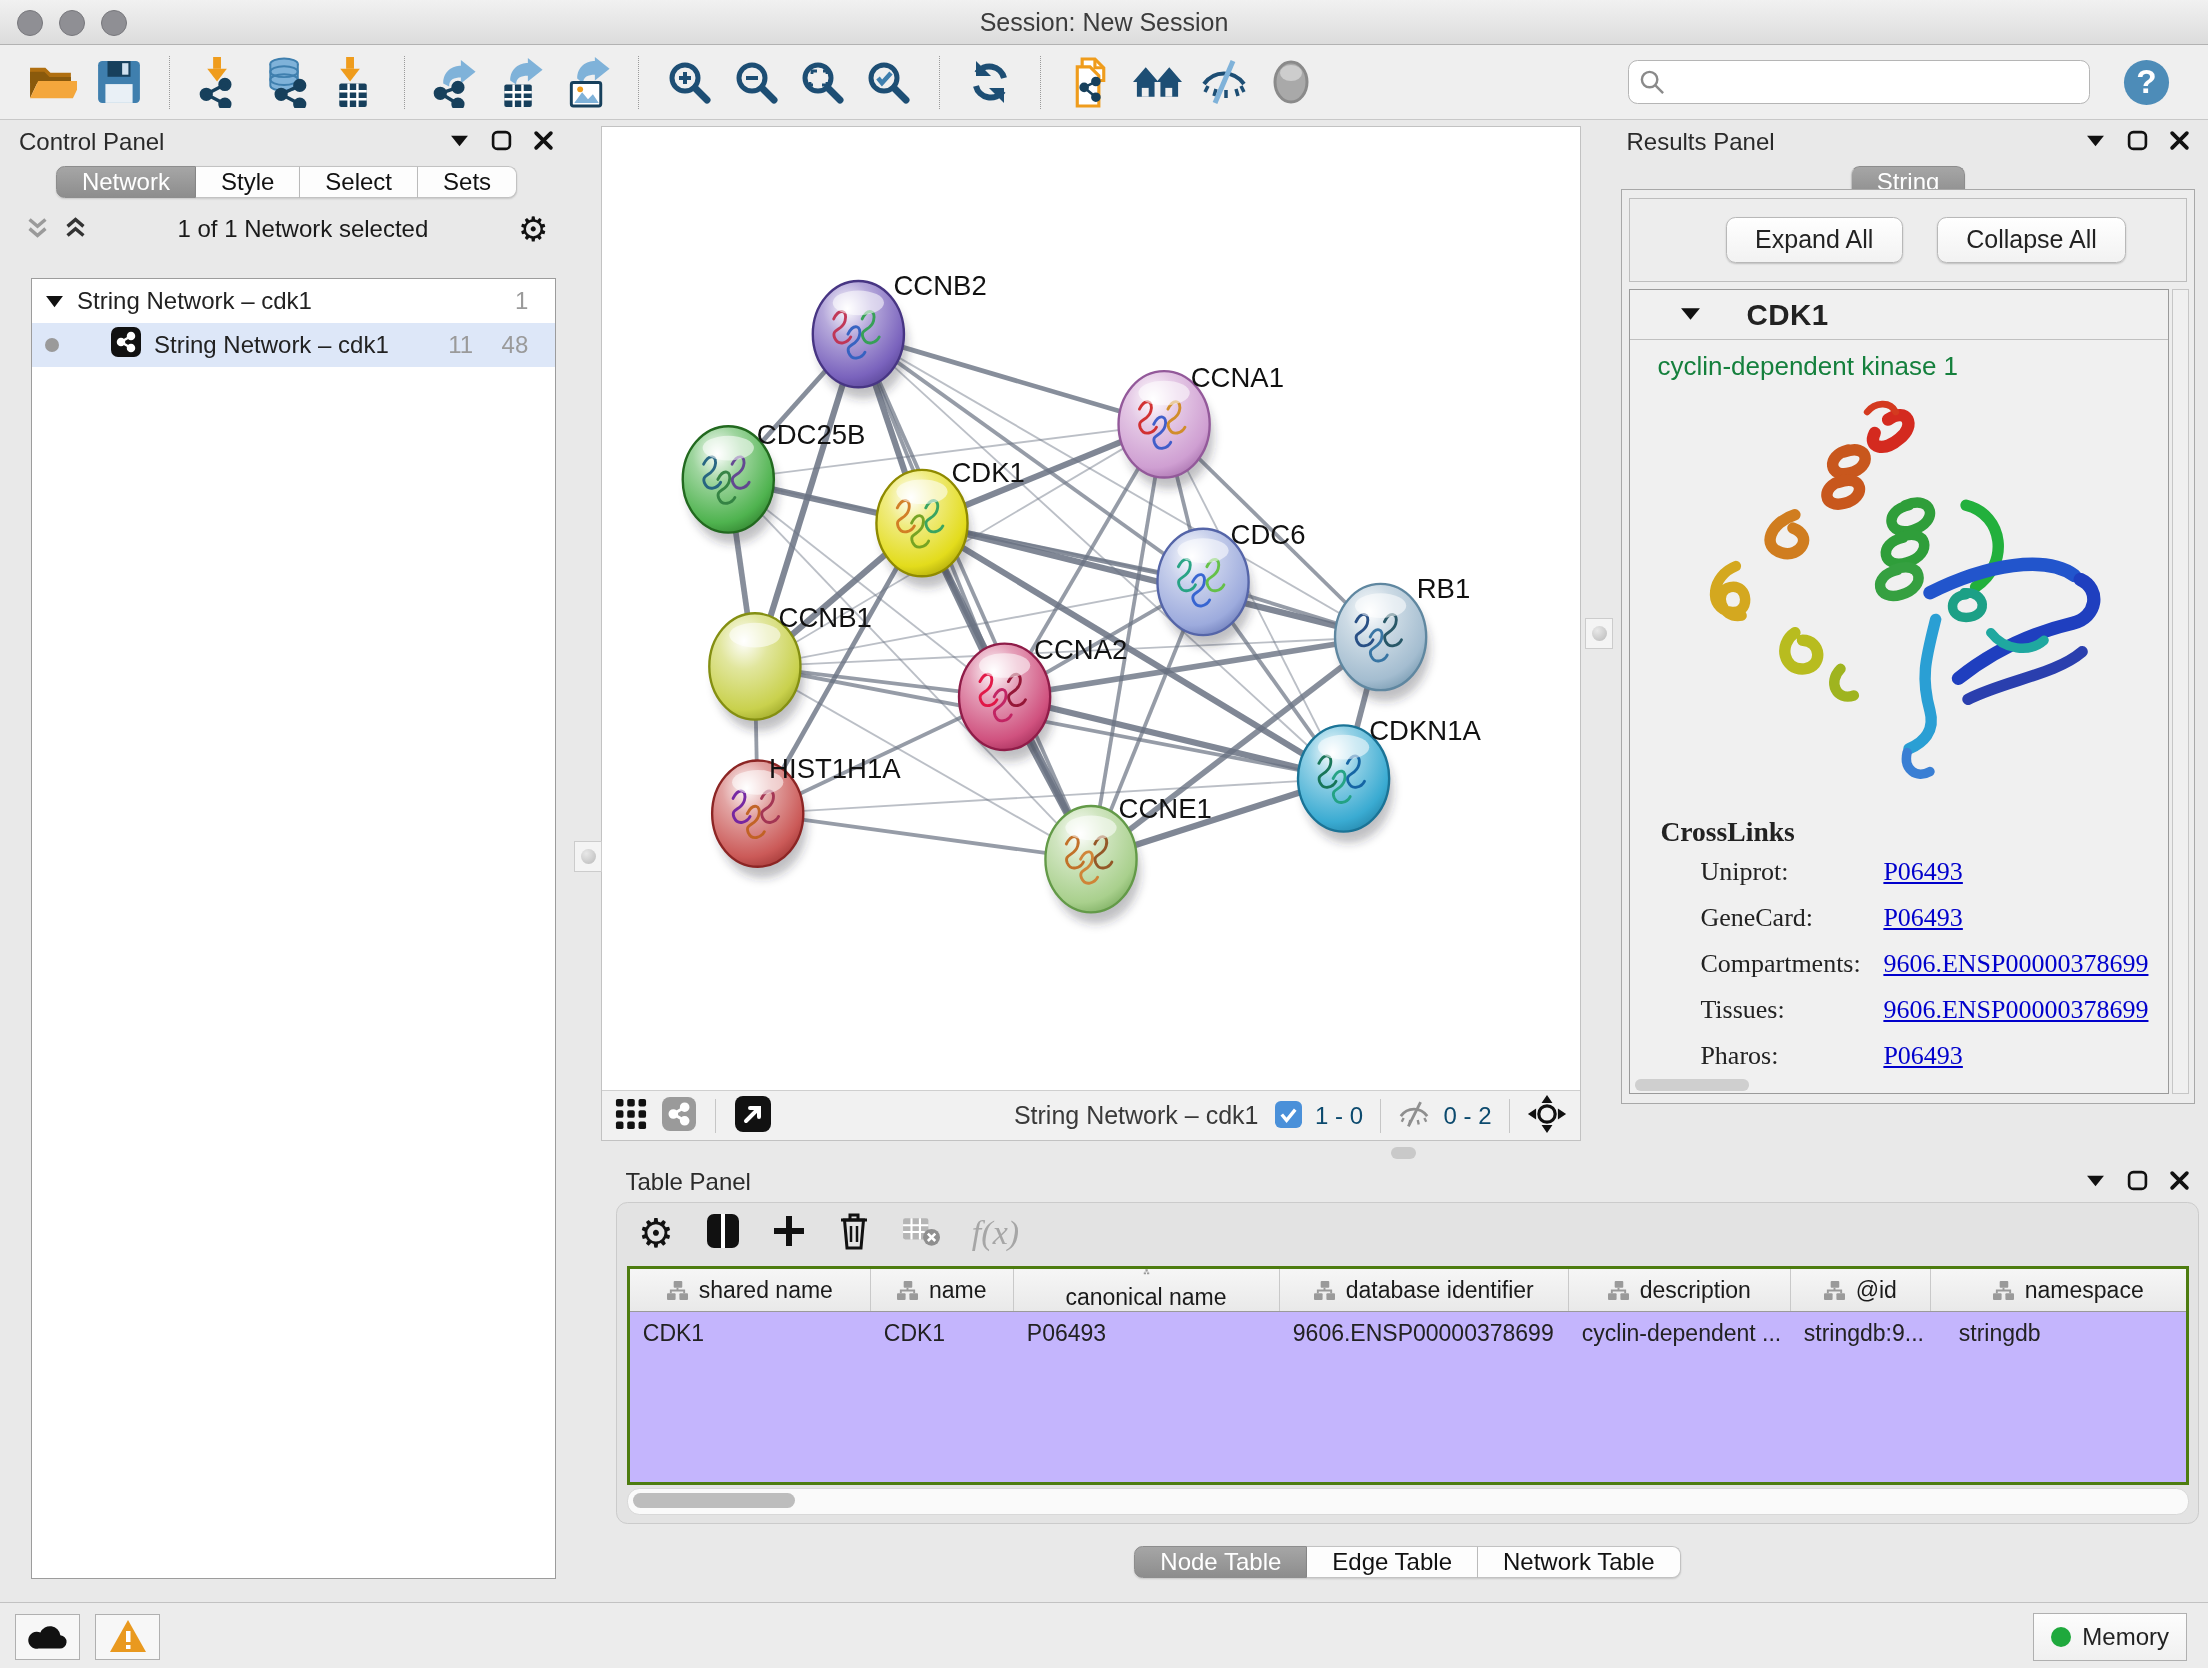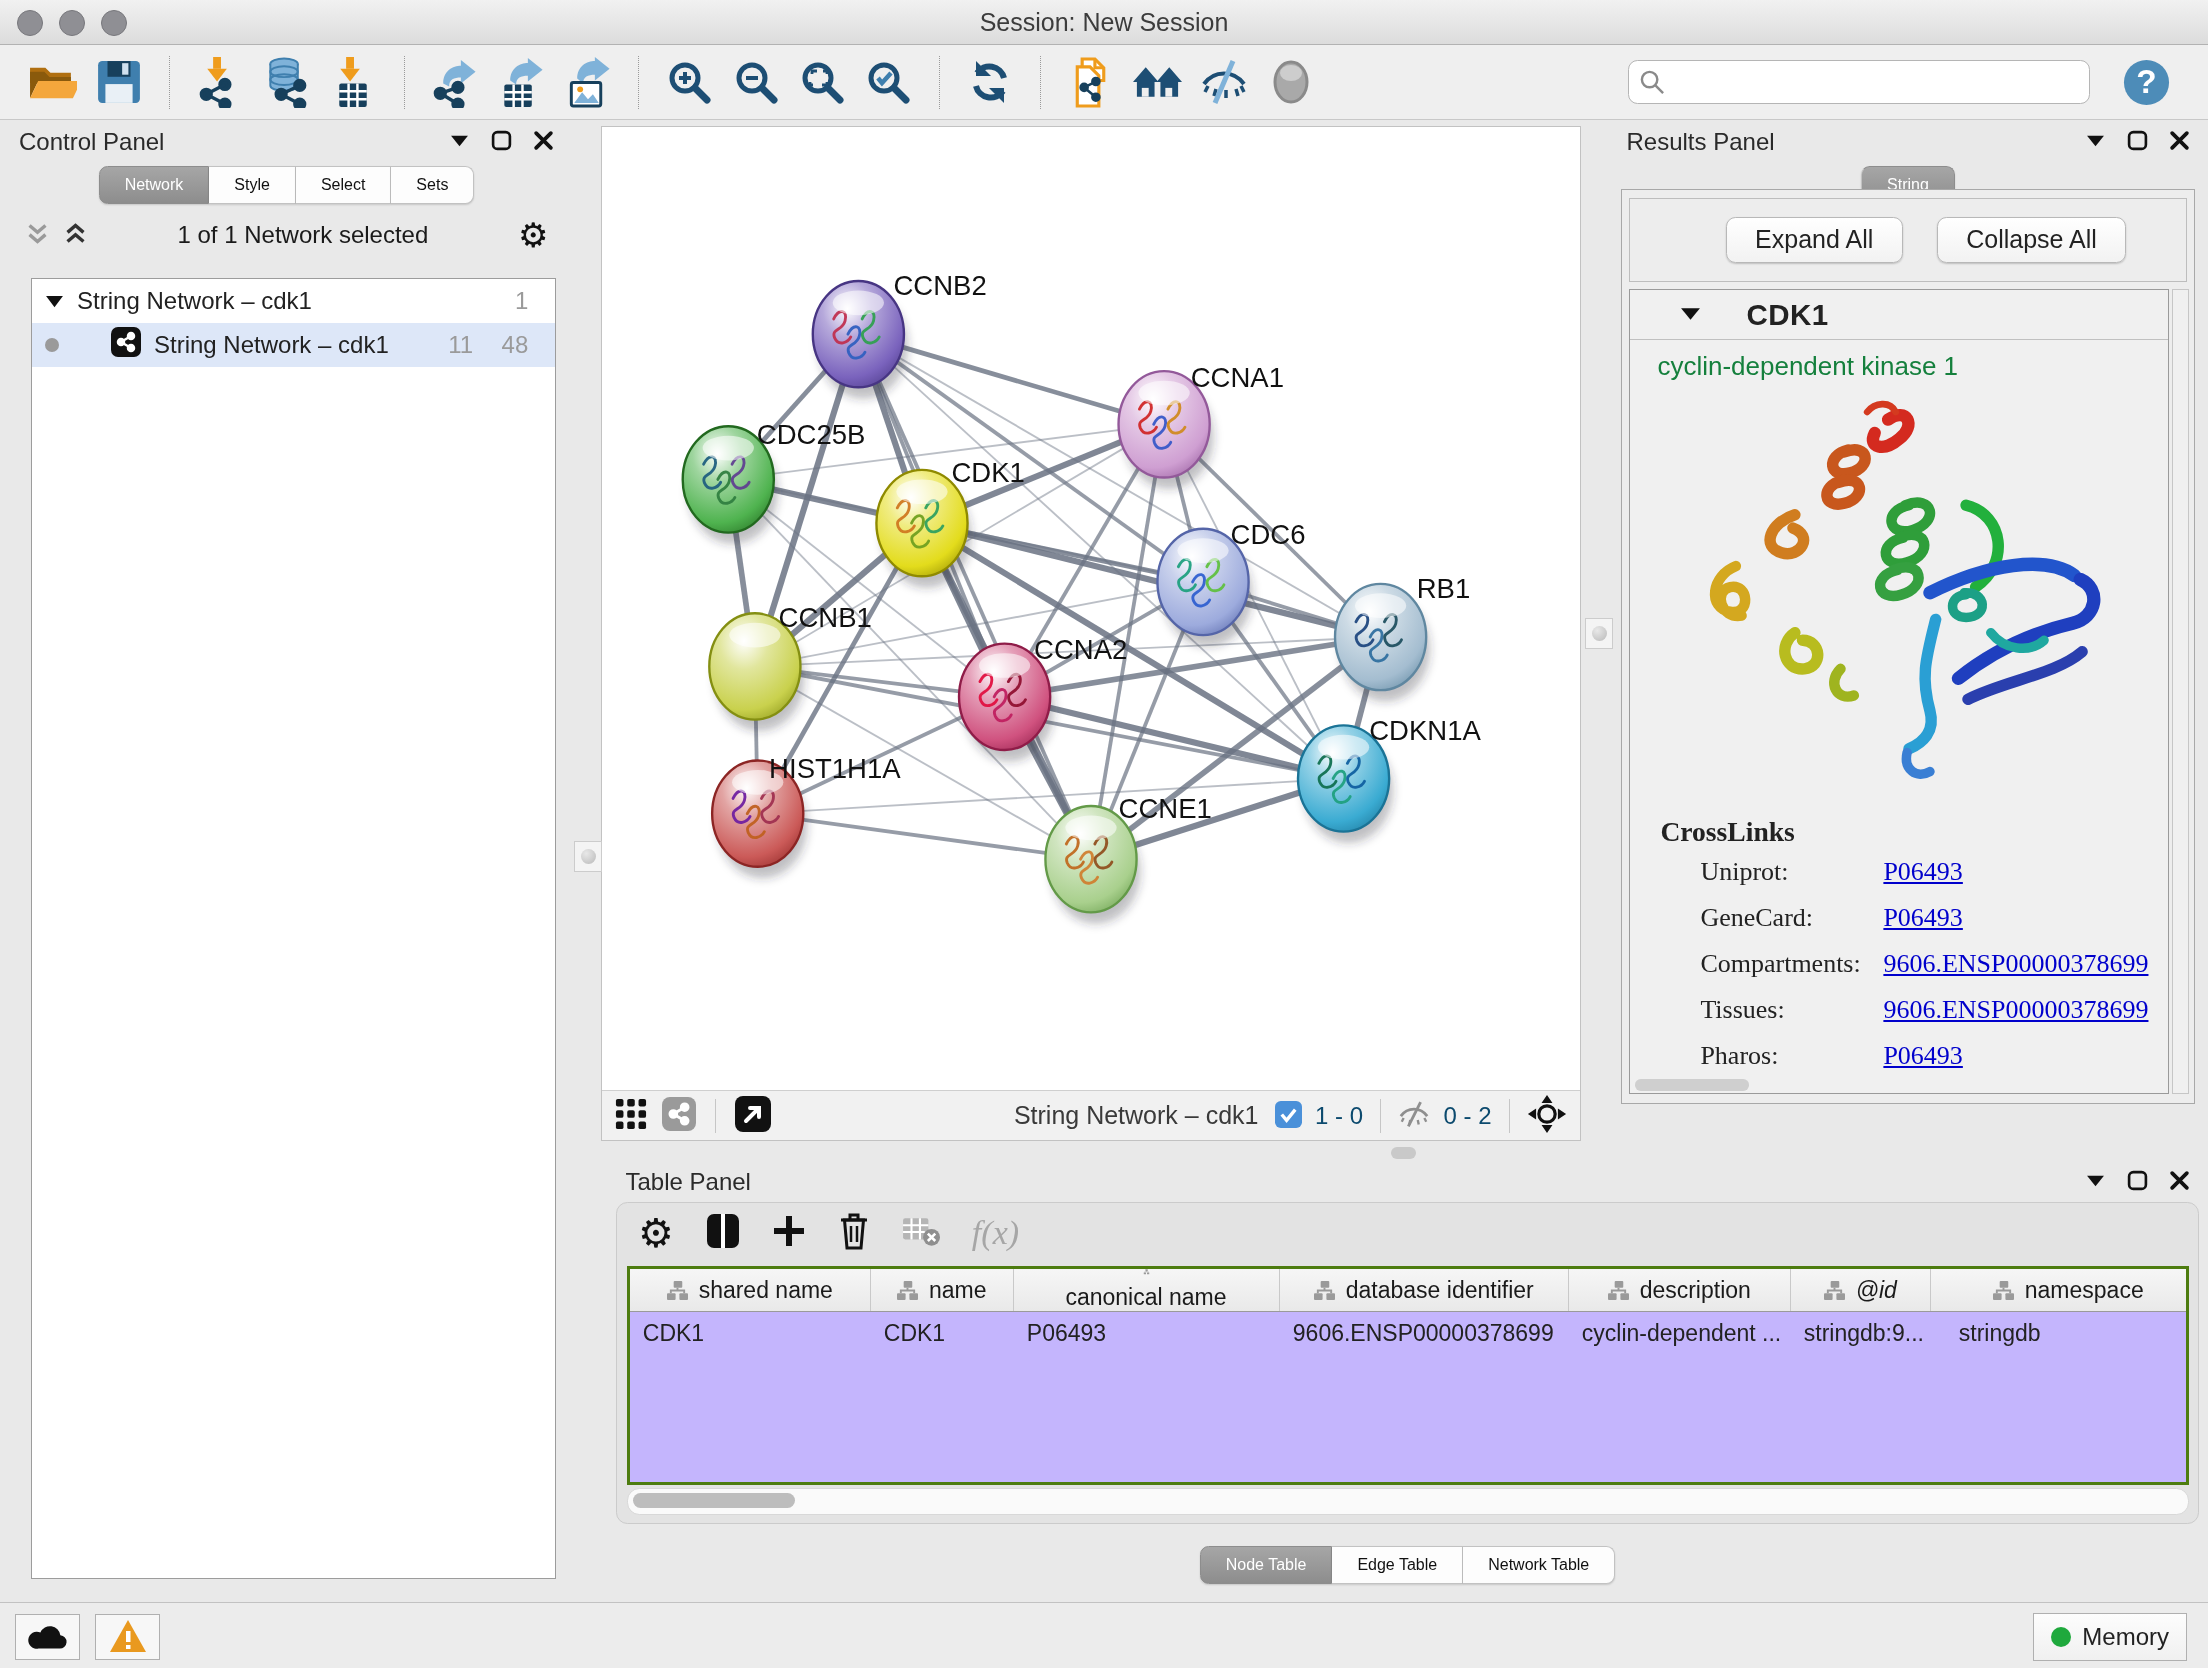--- a/index.html
+++ b/index.html
@@ -20,21 +20,21 @@
   .tb-right{margin-left:auto;display:flex;align-items:center;gap:28.5px;margin-right:9.5px;}
   .search-box{position:relative;width:462px;height:44px;}
   .search-box input{width:100%;height:100%;box-sizing:border-box;border:1.9px solid #b5b5b5;border-radius:9.5px;
     padding-left:49px;font-size:23px;background:#fff;outline:none;color:#333;}
   .search-ic{position:absolute;left:11.4px;top:8.6px;}
   
   .panel-header{display:flex;align-items:center;height:32px;padding:0 9.5px;}
   .panel-title{font-size:24px;color:#2a2a2a;}
   .ph-icons{margin-left:auto;display:flex;align-items:center;gap:21px;}
   .tabrow{display:flex;justify-content:center;margin-top:7.6px;}
-  .tab{font-size:16px;padding:9px 25px;background:#fdfdfd;border:1px solid #c2c2c2;border-left:none;
+  .tab{font-size:24px;padding:1px 25px;background:#fdfdfd;border:1px solid #c2c2c2;border-left:none;
     color:#111;box-shadow:0 1px 1.9px rgba(0,0,0,.15);}
   .tab:first-child{border-left:1px solid #c2c2c2;border-radius:8.6px 0 0 8.6px;}
   .tab:last-child{border-radius:0 8.6px 8.6px 0;}
   .tab.sel{background:linear-gradient(#a6a6a6,#8d8d8d);color:#fff;border-color:#8d8d8d;}
   .tab.single{border-radius:8.6px;border-left:1px solid #c2c2c2;}
   
   .control-panel{position:absolute;left:9.5px;top:126px;width:554px;height:1461px;}
   .cp-collapse{display:flex;align-items:center;height:44px;margin-top:9.5px;padding:0 15px;gap:13.3px;}
   .cp-status{flex:1;text-align:center;font-size:24px;color:#1a1a1a;}
   .gear{font-size:34px;color:#111;line-height:1;}
@@ -809,21 +809,21 @@
             <svg width="23" height="21" viewBox="0 0 24 22">
               <g fill="#9a9a9a">
                 <rect x="8" y="1" width="9" height="7" rx="1"></rect>
                 <rect x="1" y="14" width="9" height="7" rx="1"></rect>
                 <rect x="14" y="14" width="9" height="7" rx="1"></rect>
               </g>
               <path d="M12 8v3M5 14v-3h14v3" stroke="#9a9a9a" stroke-width="2" fill="none"></path>
             </svg>
             <span>description</span>
           </div>
-          <div class="th" style="width: 140px; font-style: italic;">
+          <div class="th" style="width: 140px;">
             <svg width="23" height="21" viewBox="0 0 24 22">
               <g fill="#9a9a9a">
                 <rect x="8" y="1" width="9" height="7" rx="1"></rect>
                 <rect x="1" y="14" width="9" height="7" rx="1"></rect>
                 <rect x="14" y="14" width="9" height="7" rx="1"></rect>
               </g>
               <path d="M12 8v3M5 14v-3h14v3" stroke="#9a9a9a" stroke-width="2" fill="none"></path>
             </svg>
             <span>@id</span>
           </div>

